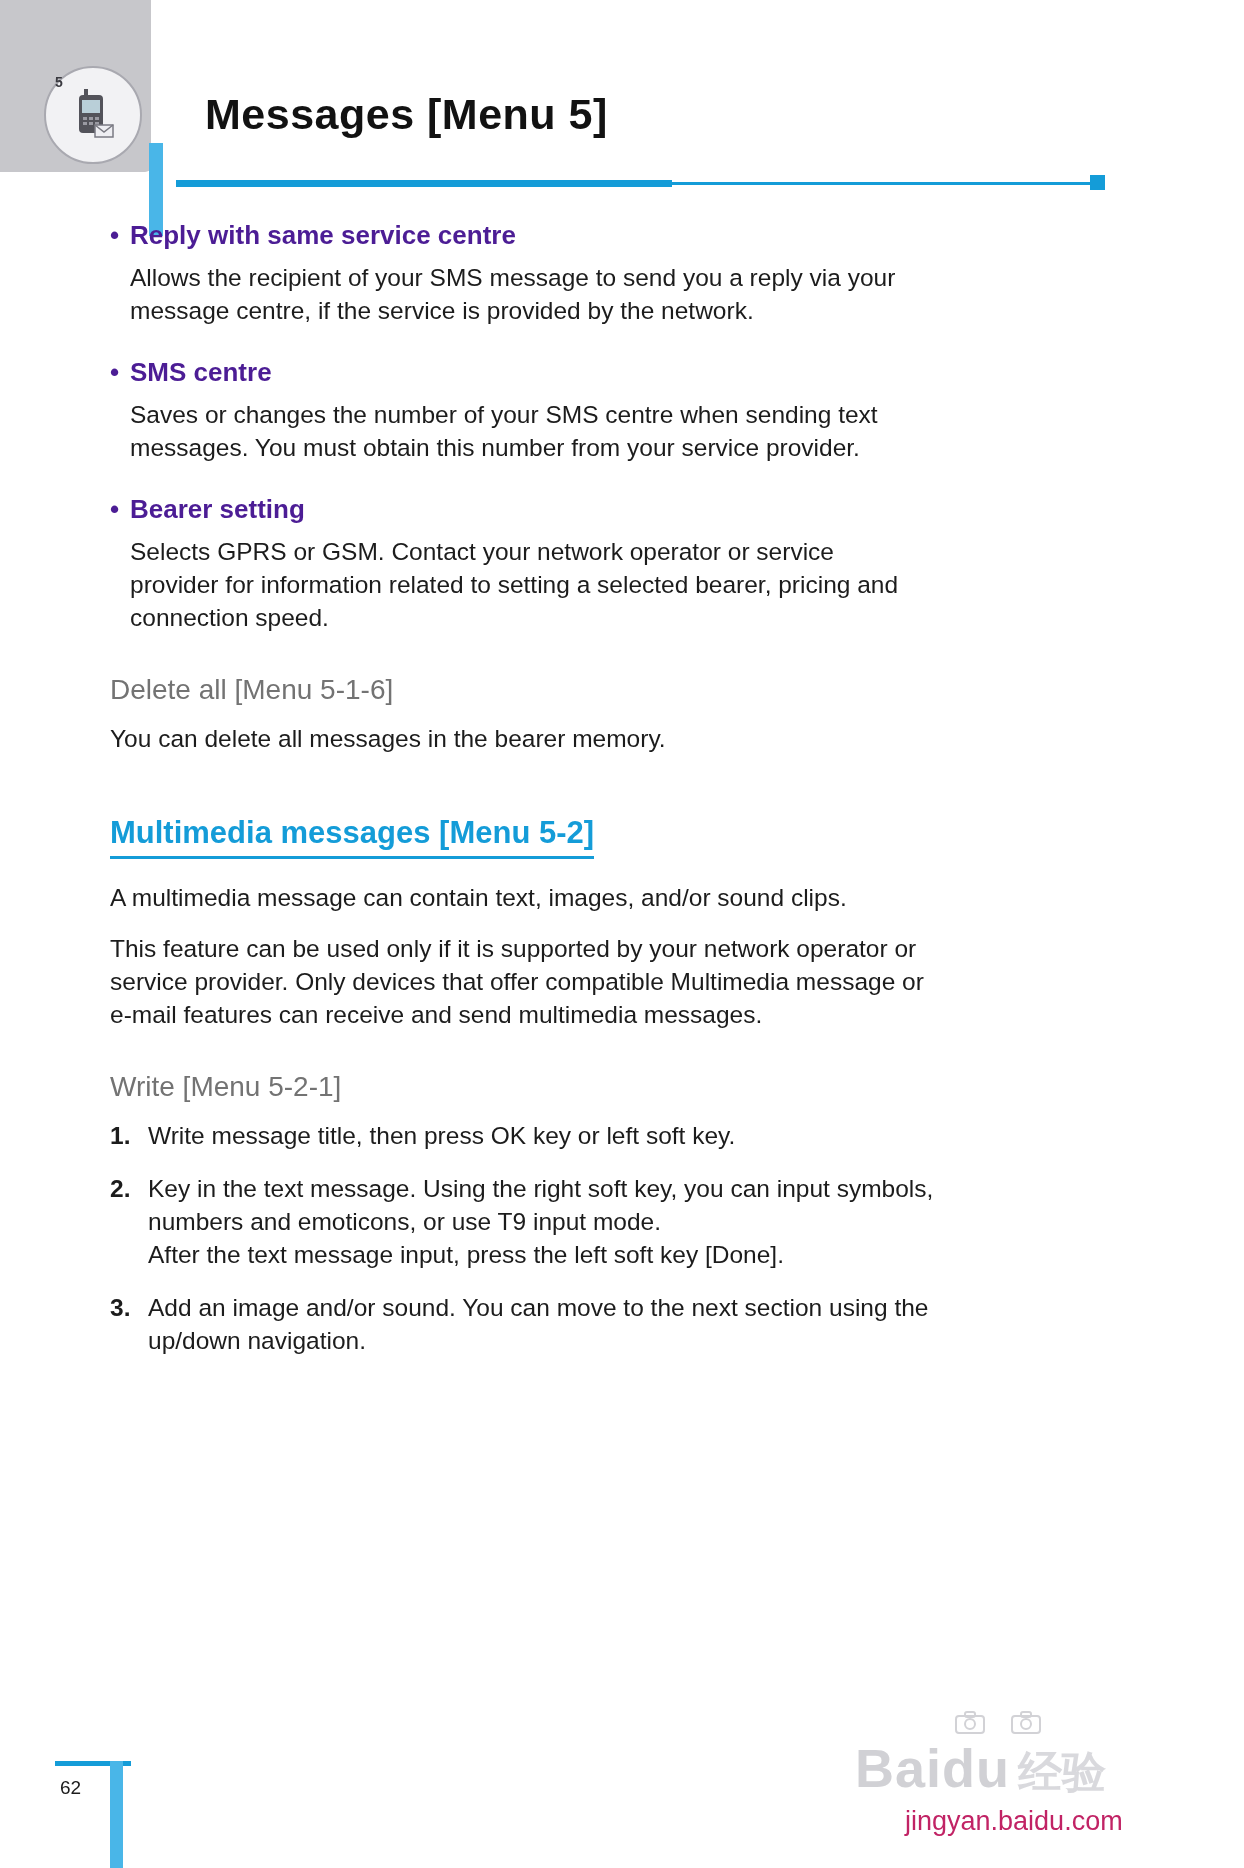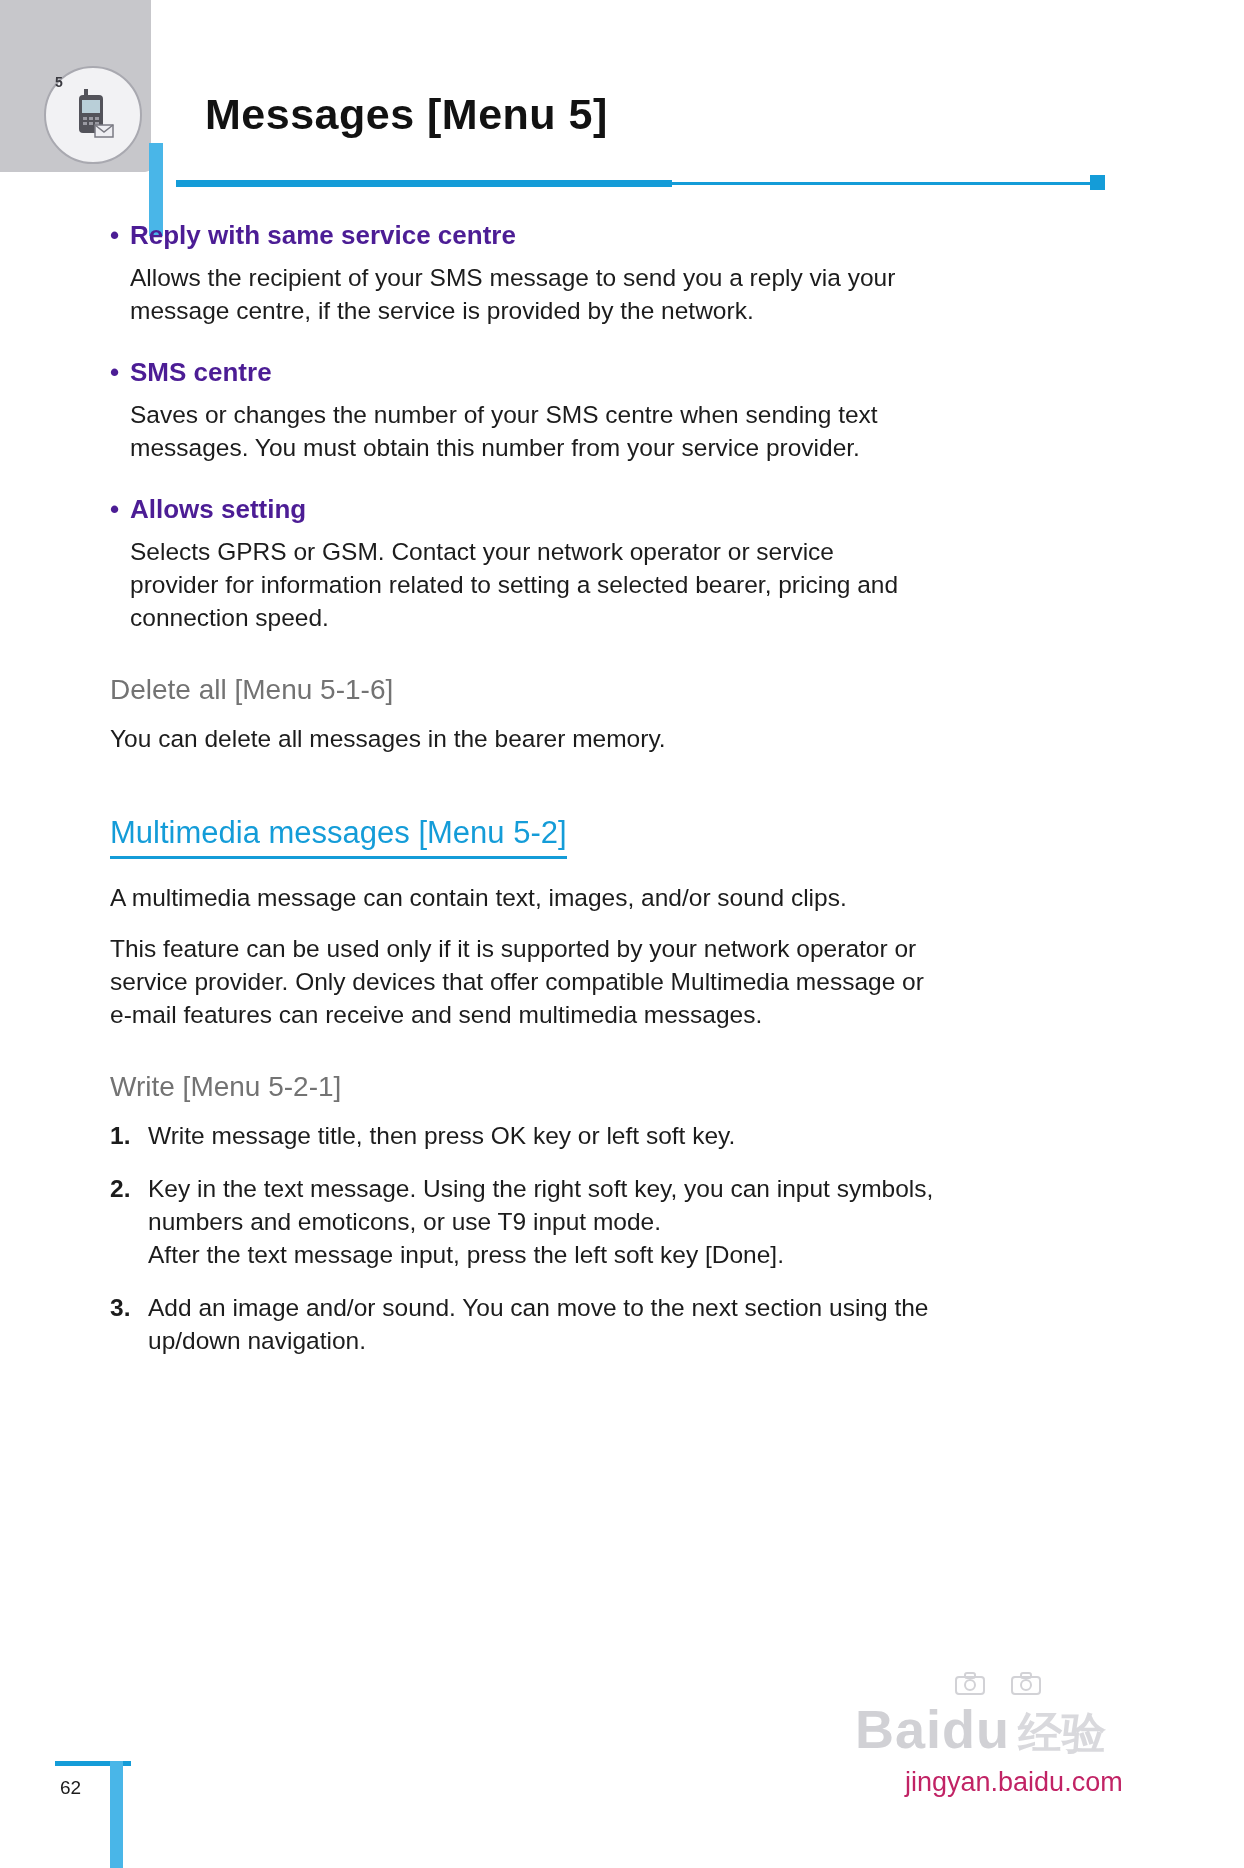--- a/index.html
+++ b/index.html
@@ -48,37 +48,37 @@
   .bullet-label::before { content:"•"; position:absolute; left:0; top:0; }
   .bullet-body { padding-left:20px; max-width:815px; }
 
   .sub-heading {
     color:#737373; font-size:28px; font-weight:normal; line-height:32px;
     margin-top:40px; margin-bottom:16px;
   }
   .para { max-width:835px; margin-bottom:18px; }
 
   .big-heading {
-    display:inline-block; color:#149cd8; font-size:31px; font-weight:normal;
+    display:inline-block; color:#149cd8; font-size:31px; font-weight:bold;
     line-height:36px; border-bottom:3px solid #149cd8; padding-bottom:5px;
     margin-top:42px; margin-bottom:22px;
   }
 
   .step { display:flex; margin-bottom:20px; }
   .step-num { width:38px; flex:0 0 38px; font-weight:bold; }
   .step-text { flex:1; white-space:pre-line; max-width:800px; }
 
   
   .footer-hline { position:absolute; left:55px; top:1761px; width:76px; height:5px; background:#149cd8; }
   .footer-vbar  { position:absolute; left:110px; top:1761px; width:13px; height:107px; background:#49b6e8; }
   .page-number  { position:absolute; left:60px; top:1777px; font-size:19px; color:#1c1c1c; }
 
   
   .watermark {
-    position:absolute; left:855px; top:1672px; width:340px;
+    position:absolute; left:855px; top:1711px; width:340px;
     color:#cfcfd3; opacity:0.95; text-align:left; user-select:none;
   }
   .wm-icons { display:flex; gap:26px; padding-left:100px; margin-bottom:2px; }
   .wm-brand-row { display:flex; align-items:baseline; gap:8px; }
   .wm-brand { font-size:54px; font-weight:bold; color:#cfcfd3; letter-spacing:1px; }
   .wm-brand-cn { font-size:44px; font-weight:bold; color:#d8d8dc; }
   .wm-url { font-size:27px; color:#be185d; margin-top:4px; padding-left:50px; }
 </style>
 </head>
 <body>
@@ -117,21 +117,21 @@
       <div class="bullet-label">Reply with same service centre</div>
       <div class="bullet-body">Allows the recipient of your SMS message to send you a reply via your message centre, if the service is provided by the network.</div>
     </div>
 
     <div class="bullet-item">
       <div class="bullet-label">SMS centre</div>
       <div class="bullet-body">Saves or changes the number of your SMS centre when sending text messages. You must obtain this number from your service provider.</div>
     </div>
 
     <div class="bullet-item">
-      <div class="bullet-label">Allows setting</div>
+      <div class="bullet-label">Bearer setting</div>
       <div class="bullet-body">Selects GPRS or GSM. Contact your network operator or service provider for information related to setting a selected bearer, pricing and connection speed.</div>
     </div>
 
     <div class="sub-heading">Delete all [Menu 5-1-6]</div>
     <div class="para">You can delete all messages in the bearer memory.</div>
 
     <div>
       <span class="big-heading">Multimedia messages [Menu 5-2]</span>
     </div>
     <div class="para">A multimedia message can contain text, images, and/or sound clips.</div>

